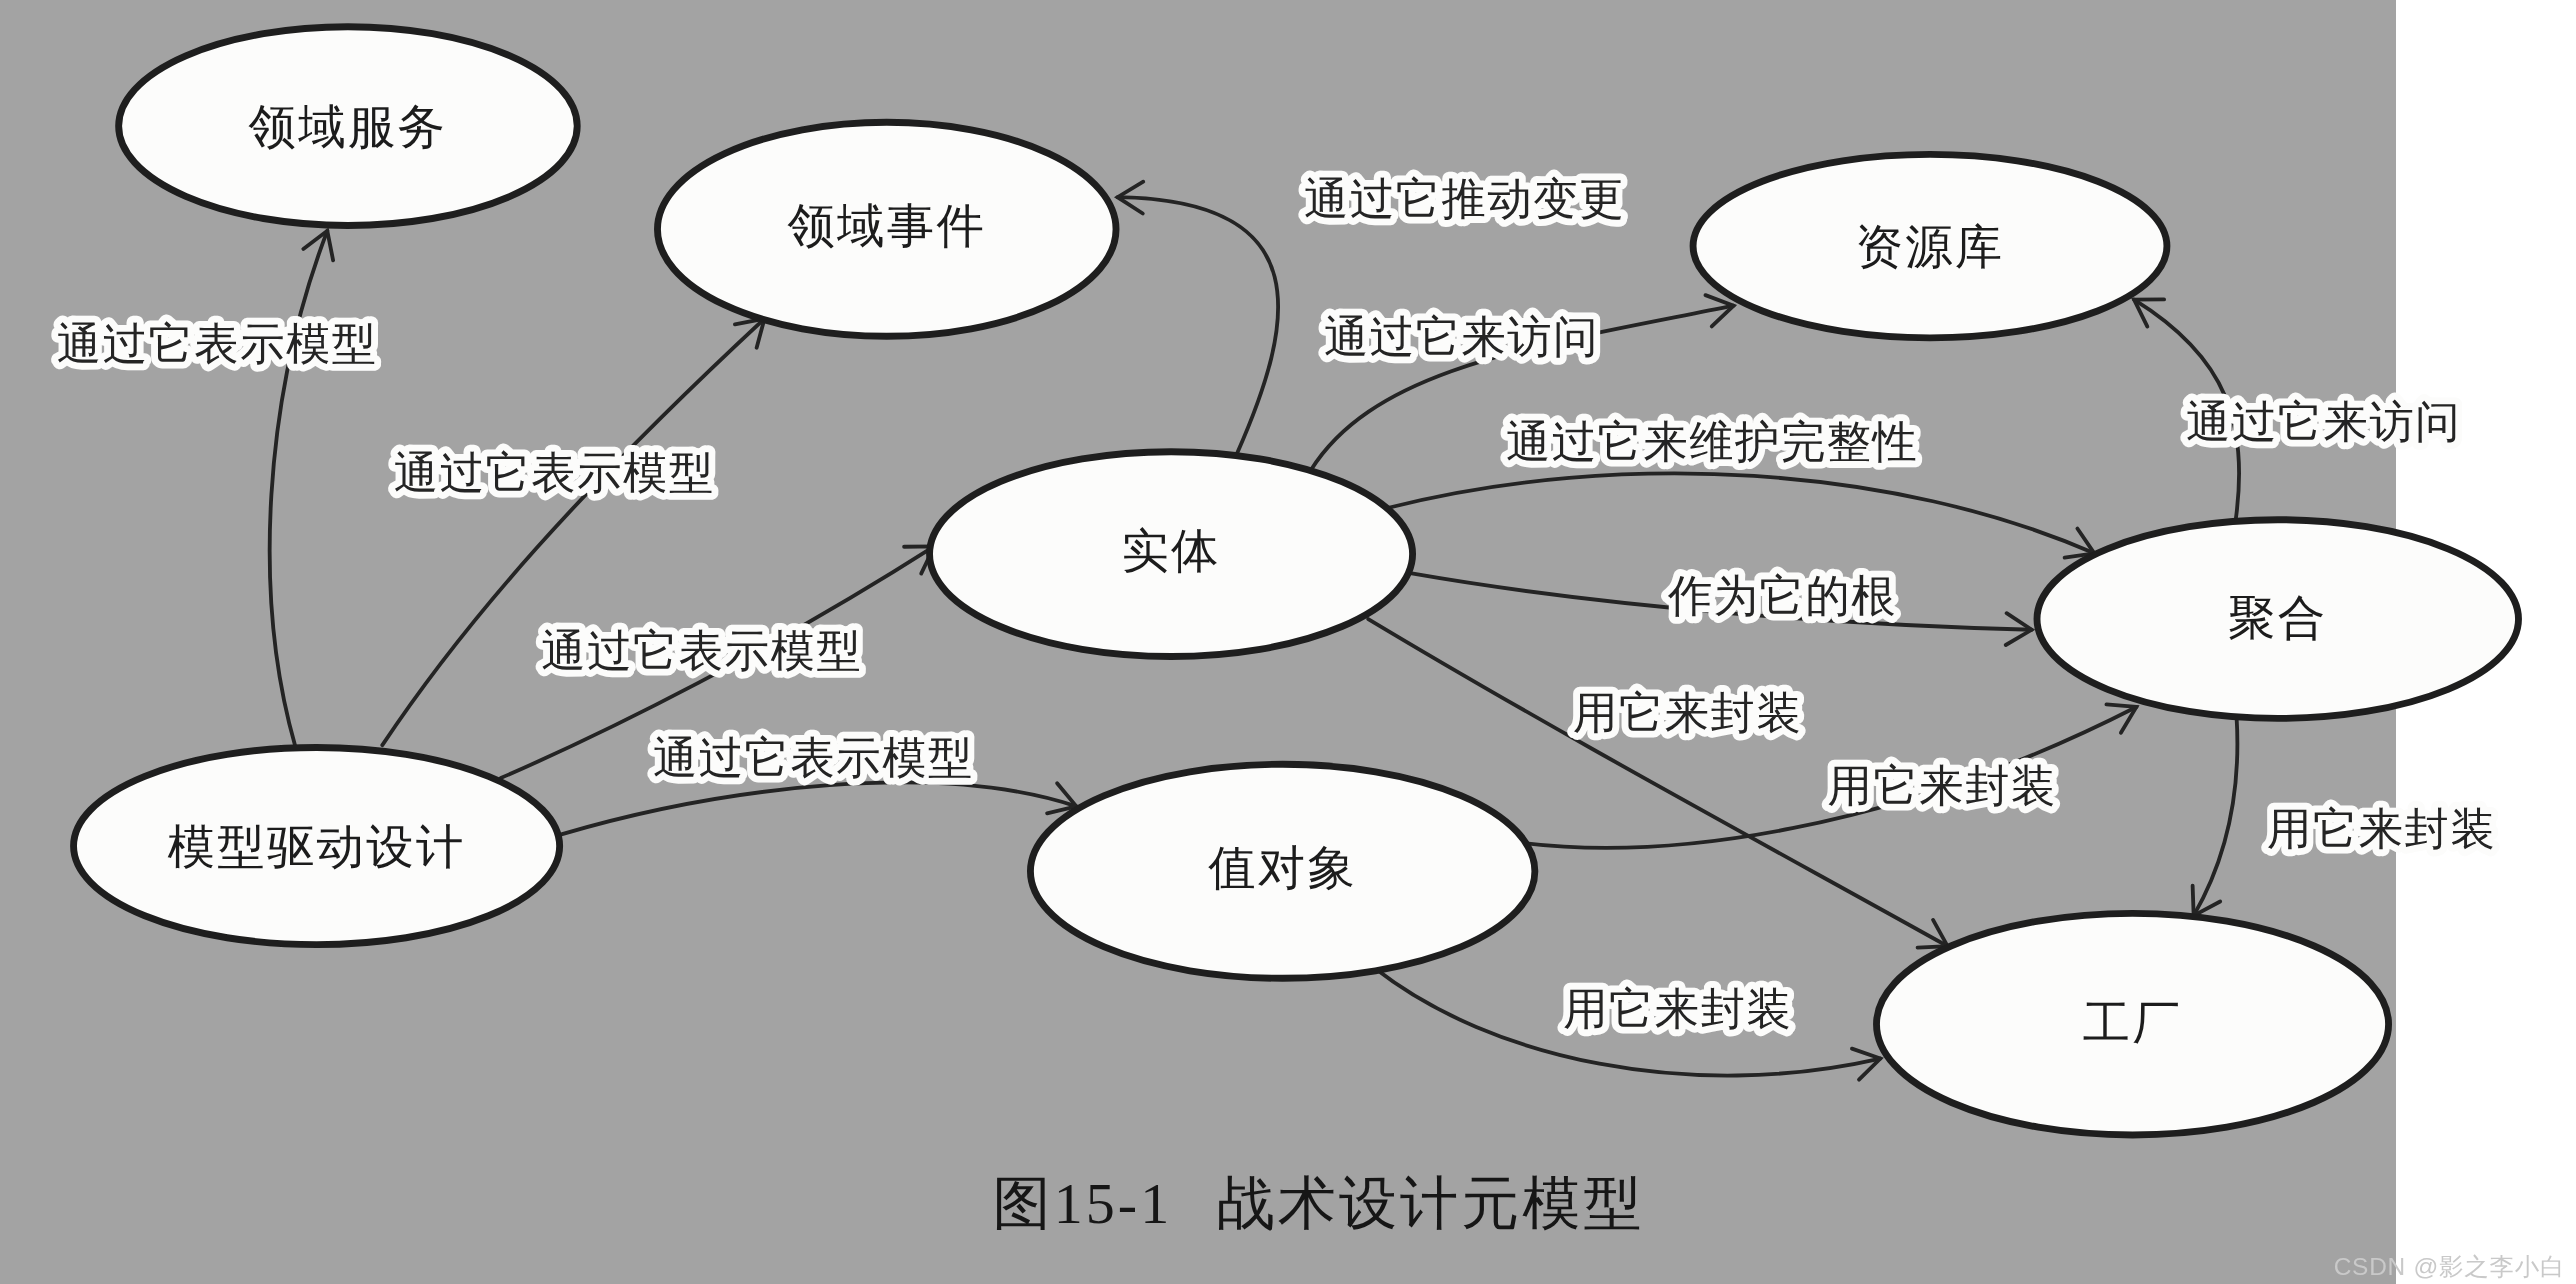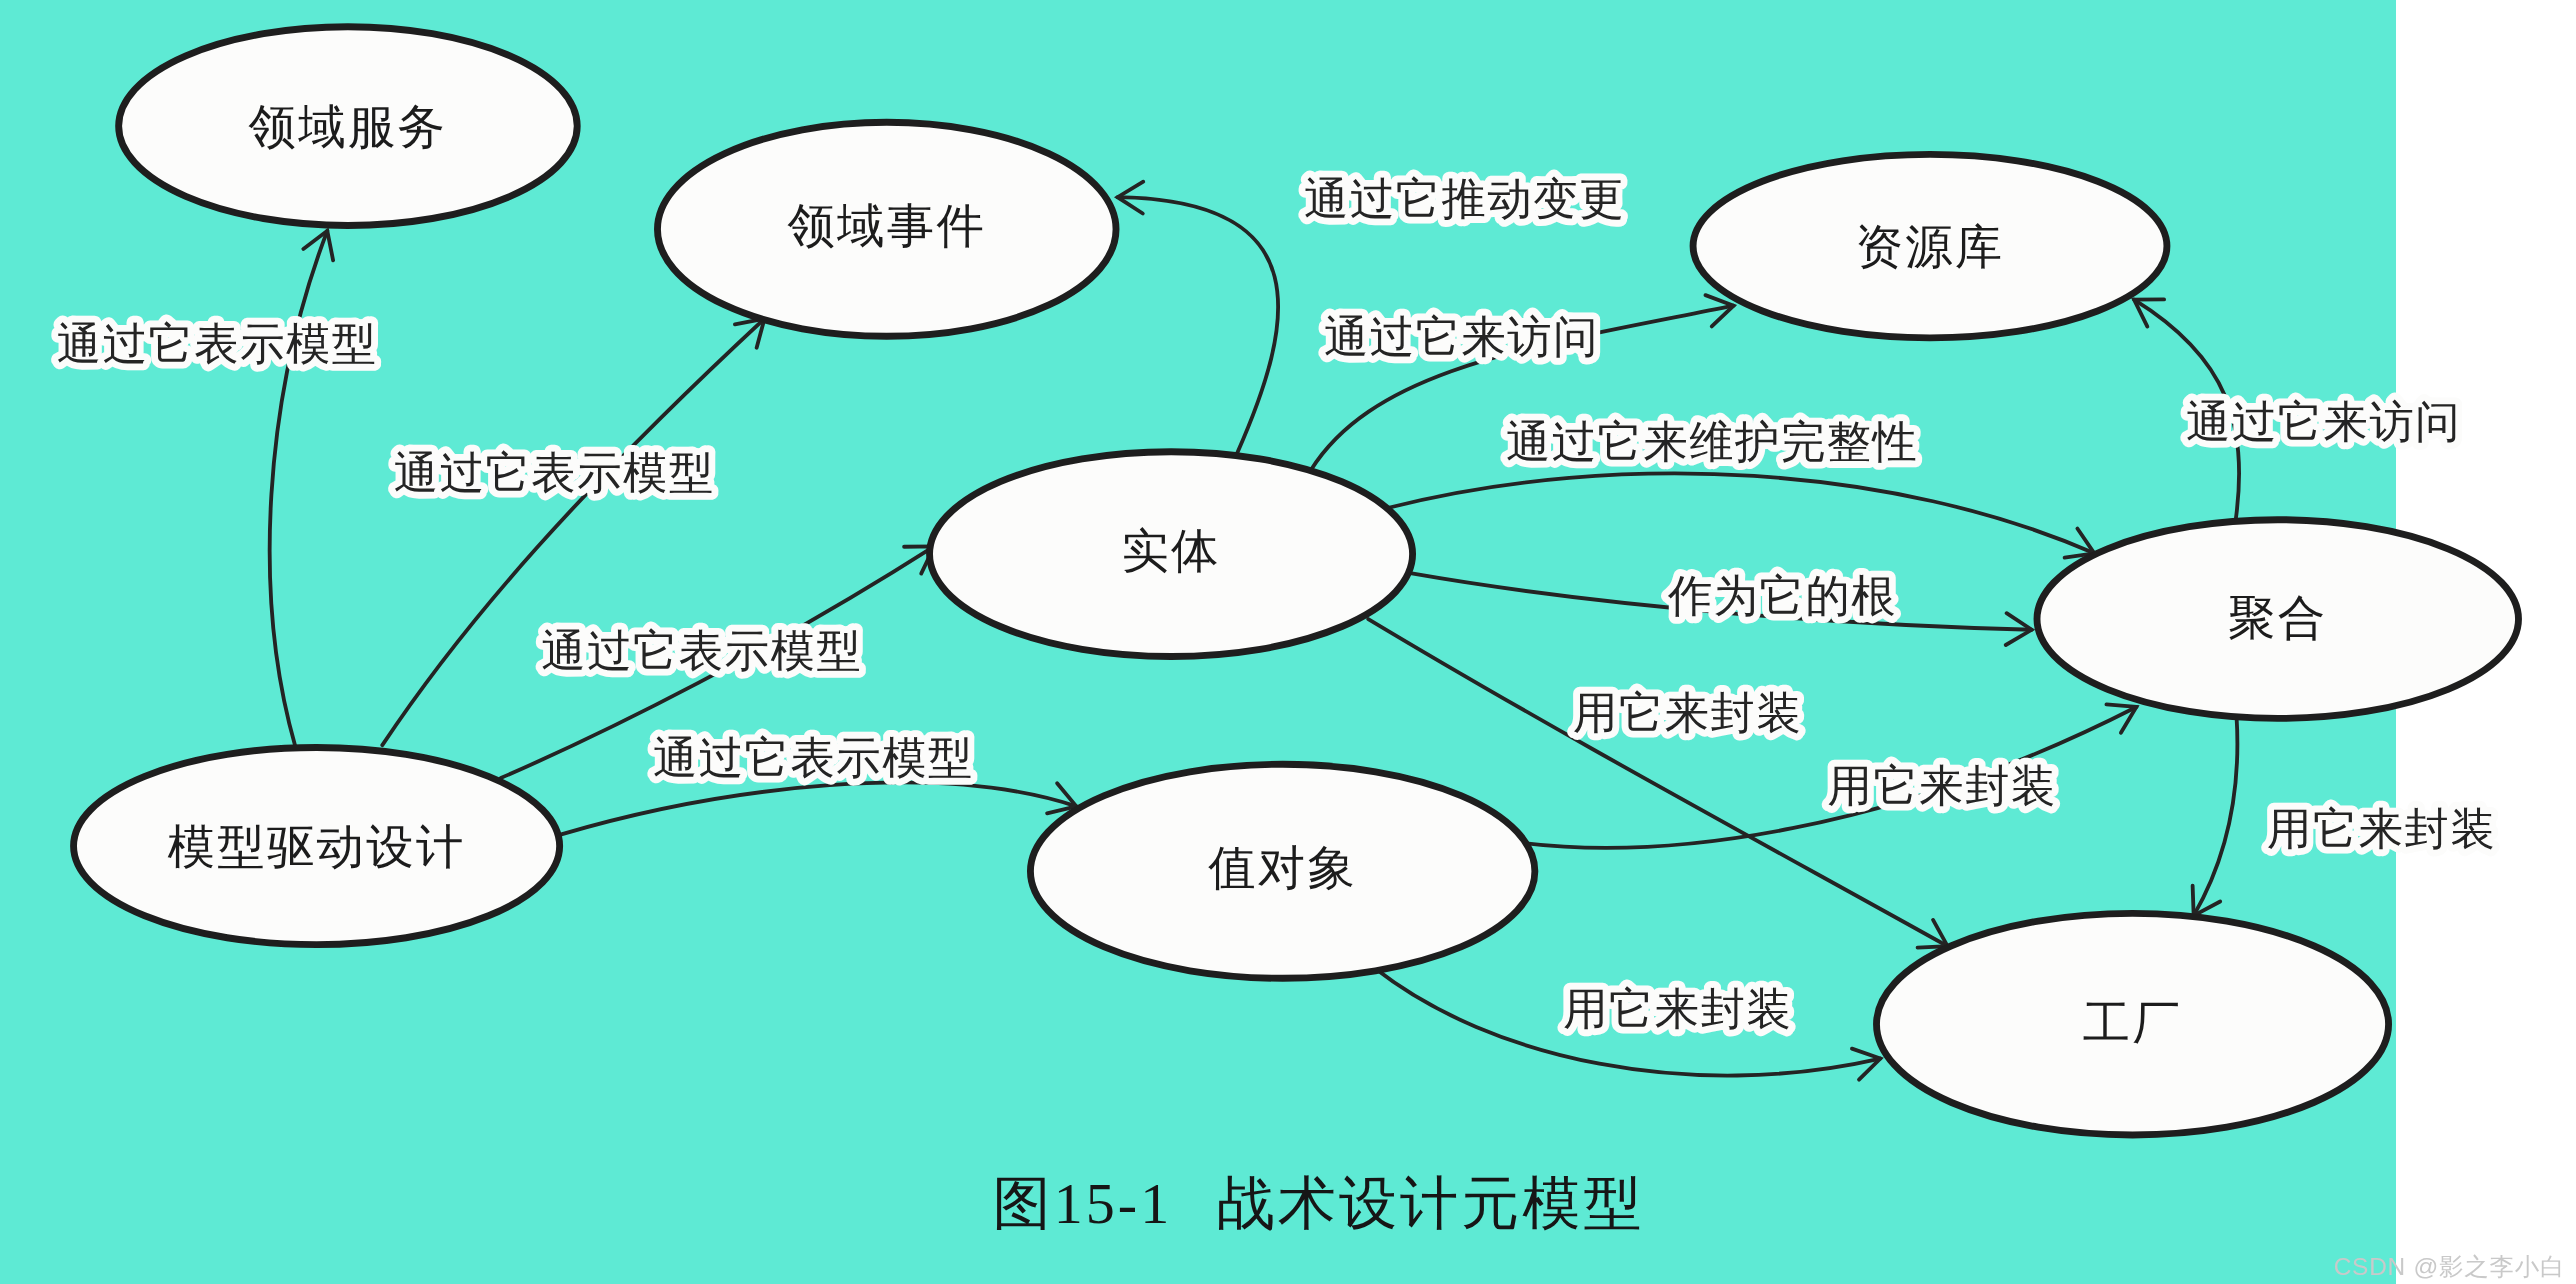--- a/index.html
+++ b/index.html
@@ -1,19 +1,19 @@
 <!DOCTYPE html>
 <html style="font-size:12.2px"><head>
 <meta charset="utf-8">
 <style>
   html, body { margin: 0; padding: 0; background: #ffffff; }
   body { width: 2576px; height: 1284px; font-family: "Liberation Sans", sans-serif; }
   .figure {
     position: relative; width: 2396px; height: 1284px;
-    background: #5eead4;
+    background: #a3a3a3;
   }
   svg { display: block; }
   .node-ellipse { fill: #fcfcfb; stroke: #1e1e1e; stroke-width: 9; }
   .edge { fill: none; stroke: #242424; stroke-width: 5; stroke-linecap: round; }
   .node-label {
     font-family: "Liberation Sans", sans-serif;
     font-size: 62px; fill: #1c1c1c; letter-spacing: 3px;
     text-anchor: middle; dominant-baseline: central;
   }
   .edge-label {

